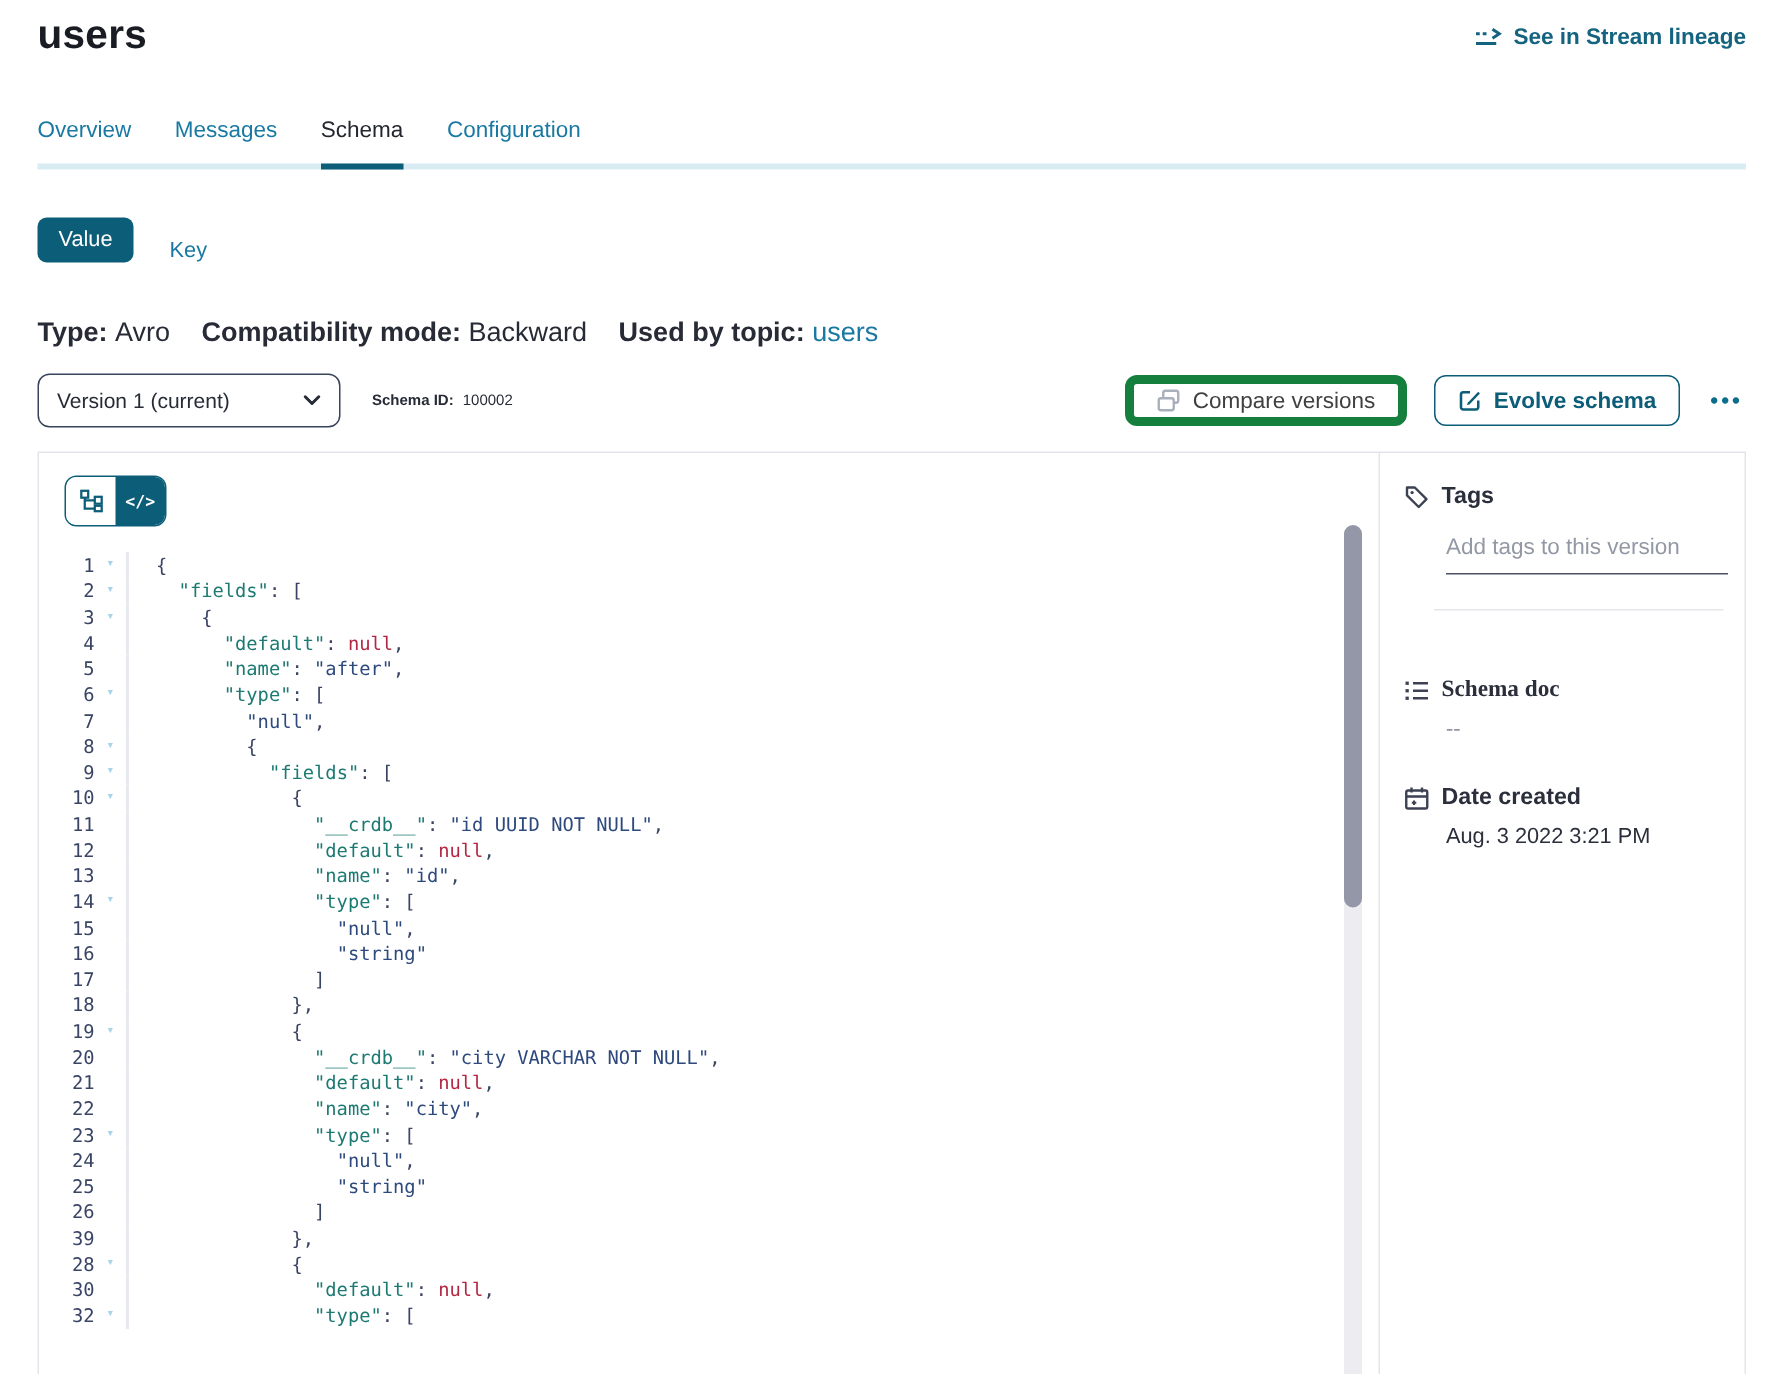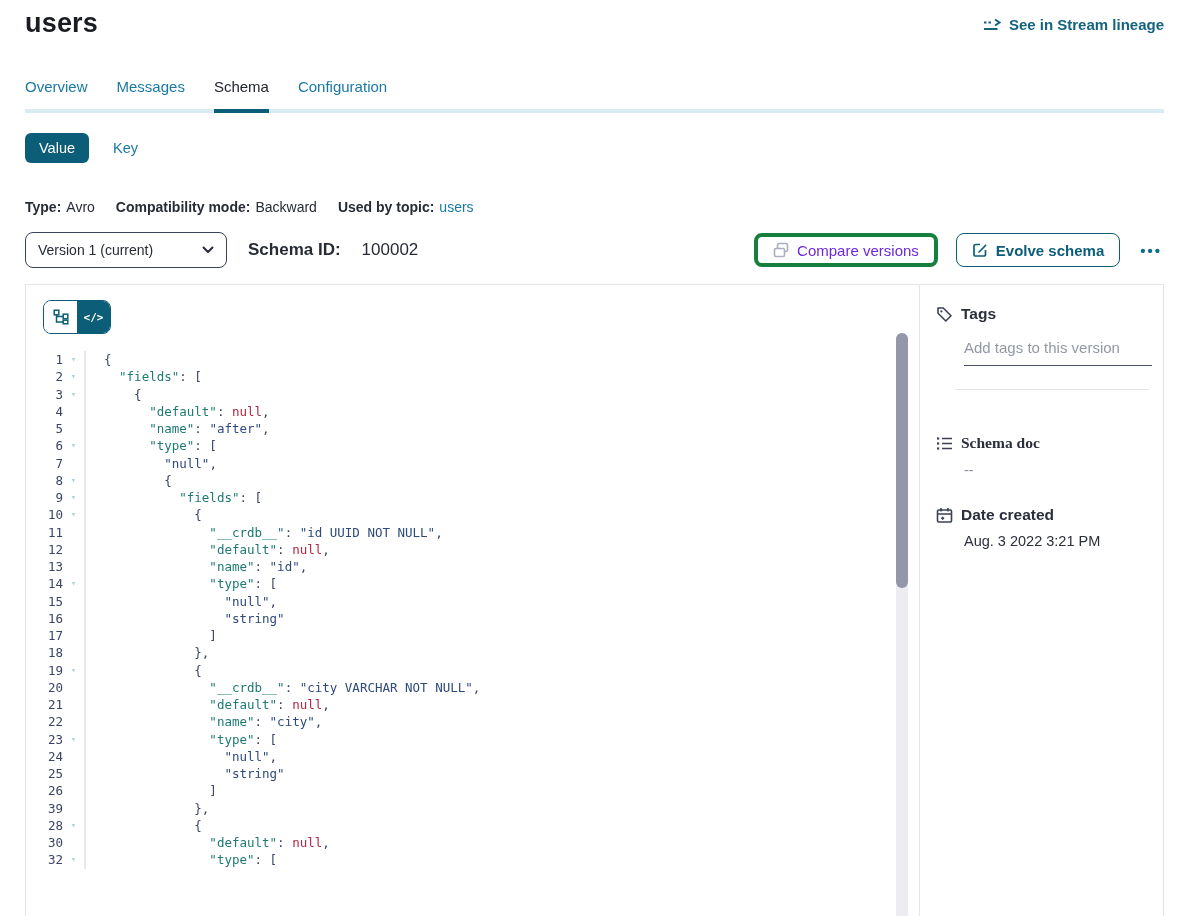--- a/index.html
+++ b/index.html
@@ -17,42 +17,42 @@
   .page-title { font-size: 27px; font-weight: 700; color: #191c23; letter-spacing: .2px; margin: 0; }
   .lineage-link { display: flex; align-items: center; gap: 7px; margin-top: 8px;
     color: #14637f; font-size: 15px; font-weight: 700; cursor: pointer; }
 
   
   .tab-bar { display: flex; gap: 29px; margin-top: 39px; border-bottom: 4px solid #d9ecf4; }
   .tab { font-size: 15px; color: #1979a3; padding-bottom: 14px; cursor: pointer; }
   .tab.active { color: #23262e; font-weight: 500; border-bottom: 4px solid #0c5d78; margin-bottom: -4px; }
 
   
-  .vk-row { display: flex; align-items: center; margin-top: 20px; gap: 24px; }
+  .vk-row { display: flex; align-items: flex-end; margin-top: 32px; gap: 24px; }
   .value-btn { background: #0c5d78; color: #fff; font-size: 14.5px; padding: 7px 14px;
     border: none; border-radius: 6px; font-family: inherit; cursor: pointer; }
   .key-link { color: #1979a3; font-size: 14.5px; cursor: pointer; }
 
   
-  .meta-row { display: flex; gap: 21px; margin-top: 36px; font-size: 14px; }
+  .meta-row { display: flex; gap: 21px; margin-top: 36px; font-size: 18px; }
   .meta-item { display: flex; gap: 5px; }
   .meta-label { font-weight: 700; color: #272b36; }
   .meta-value { color: #272b36; }
   .meta-link { color: #1979a3; cursor: pointer; }
 
   
   .version-row { display: flex; align-items: center; margin-top: 17px; }
   .version-select { width: 202px; height: 36px; border: 1px solid #39435c; border-radius: 8px;
     display: flex; align-items: center; justify-content: space-between; padding: 0 12px;
     font-size: 14px; color: #262b36; cursor: pointer; background: #fff; }
-  .schema-id { display: flex; gap: 21px; margin-left: 21px; font-size: 17px; }
+  .schema-id { display: flex; gap: 6px; margin-left: 21px; font-size: 10px; }
   .actions { margin-left: auto; display: flex; align-items: center; gap: 18px; }
   .btn { height: 34px; border-radius: 8px; background: #fff; display: flex; align-items: center;
     gap: 8px; padding: 0 15px; font-size: 15px; font-family: inherit; cursor: pointer; }
-  .btn-disabled { border: 4px solid #15803d; color: #6d28d9; cursor: default; align-items: center; }
+  .btn-disabled { border: 6px solid #15803d; color: #404040; cursor: default; align-items: center; }
   .btn-outline { border: 1px solid #0c5d78; color: #0c5d78; font-weight: 600; }
   .more-btn { color: #0c6d8c; font-size: 15px; font-weight: 700; letter-spacing: 2px;
     background: none; border: none; cursor: pointer; padding: 2px; }
 
   
   .panel { display: flex; border: 1px solid #e3e5ea; margin-top: 16px; height: 640px; }
   .editor-pane { flex: 1; position: relative; border-right: 1px solid #e3e5ea; overflow: hidden; }
   .view-toggle { display: inline-flex; margin: 15px 0 0 17px; border: 1px solid #0c5d78;
     border-radius: 8px; overflow: hidden; }
   .vt-btn { width: 33px; height: 32px; display: flex; align-items: center; justify-content: center;

